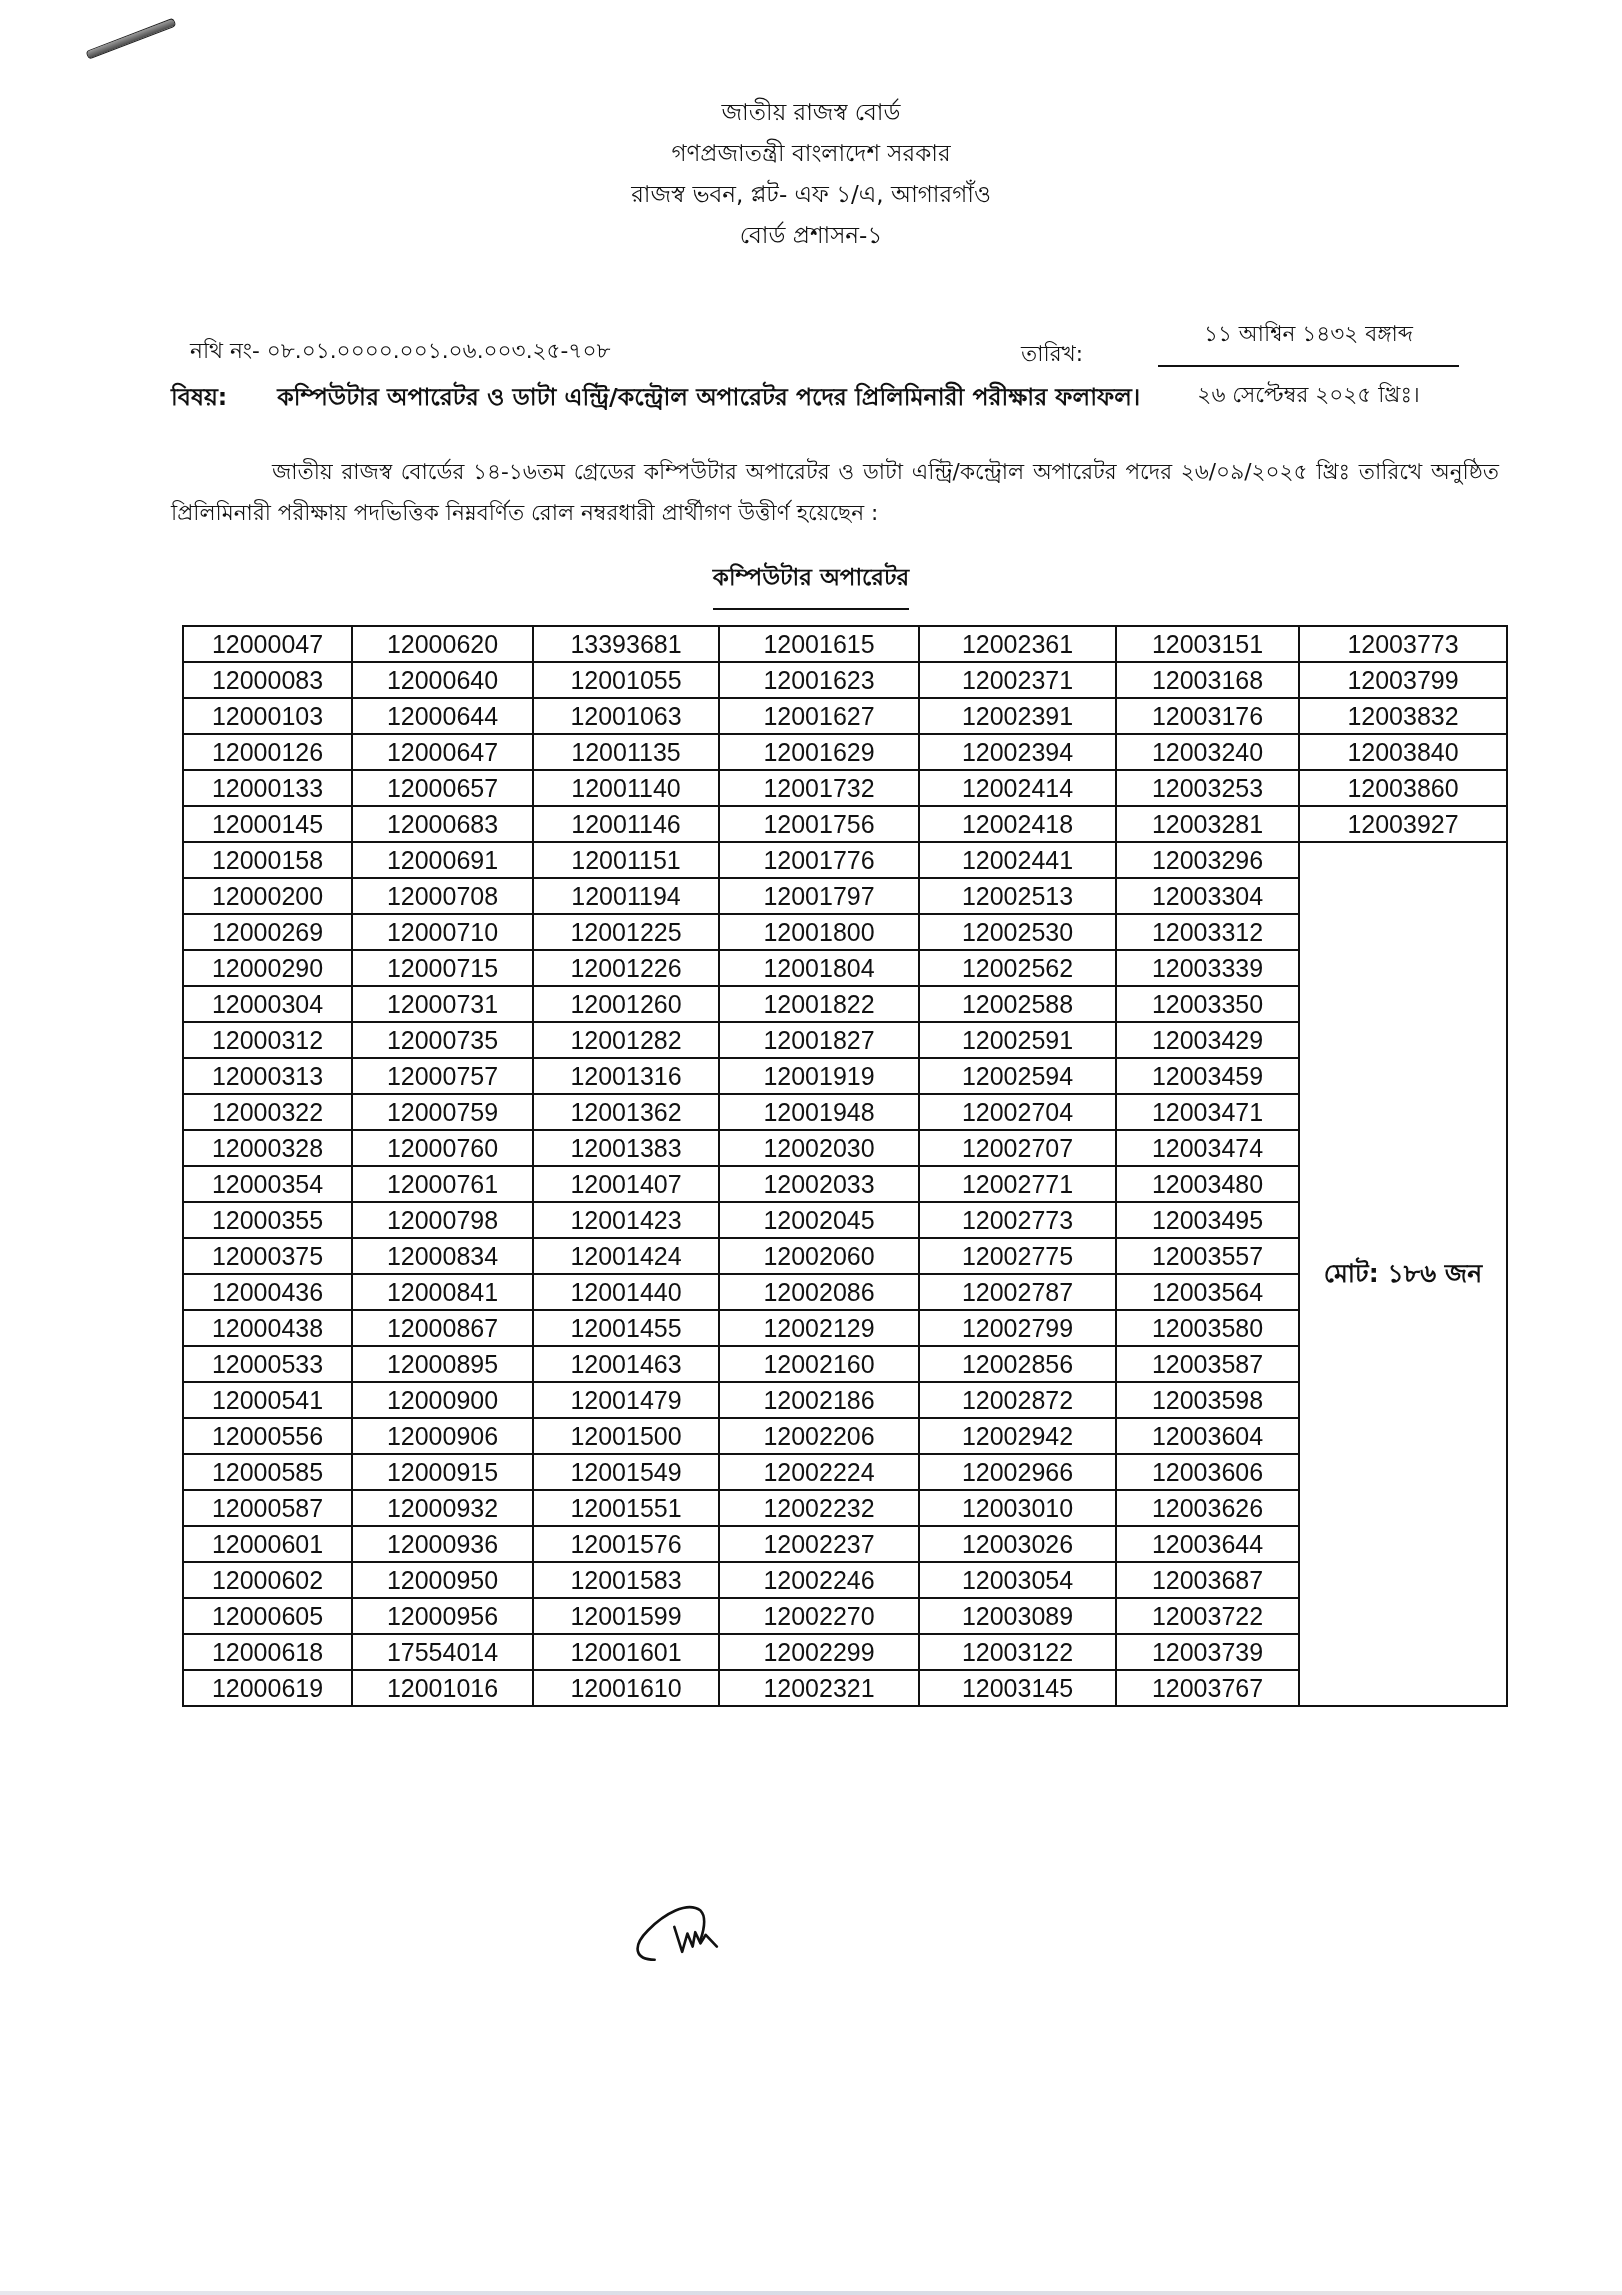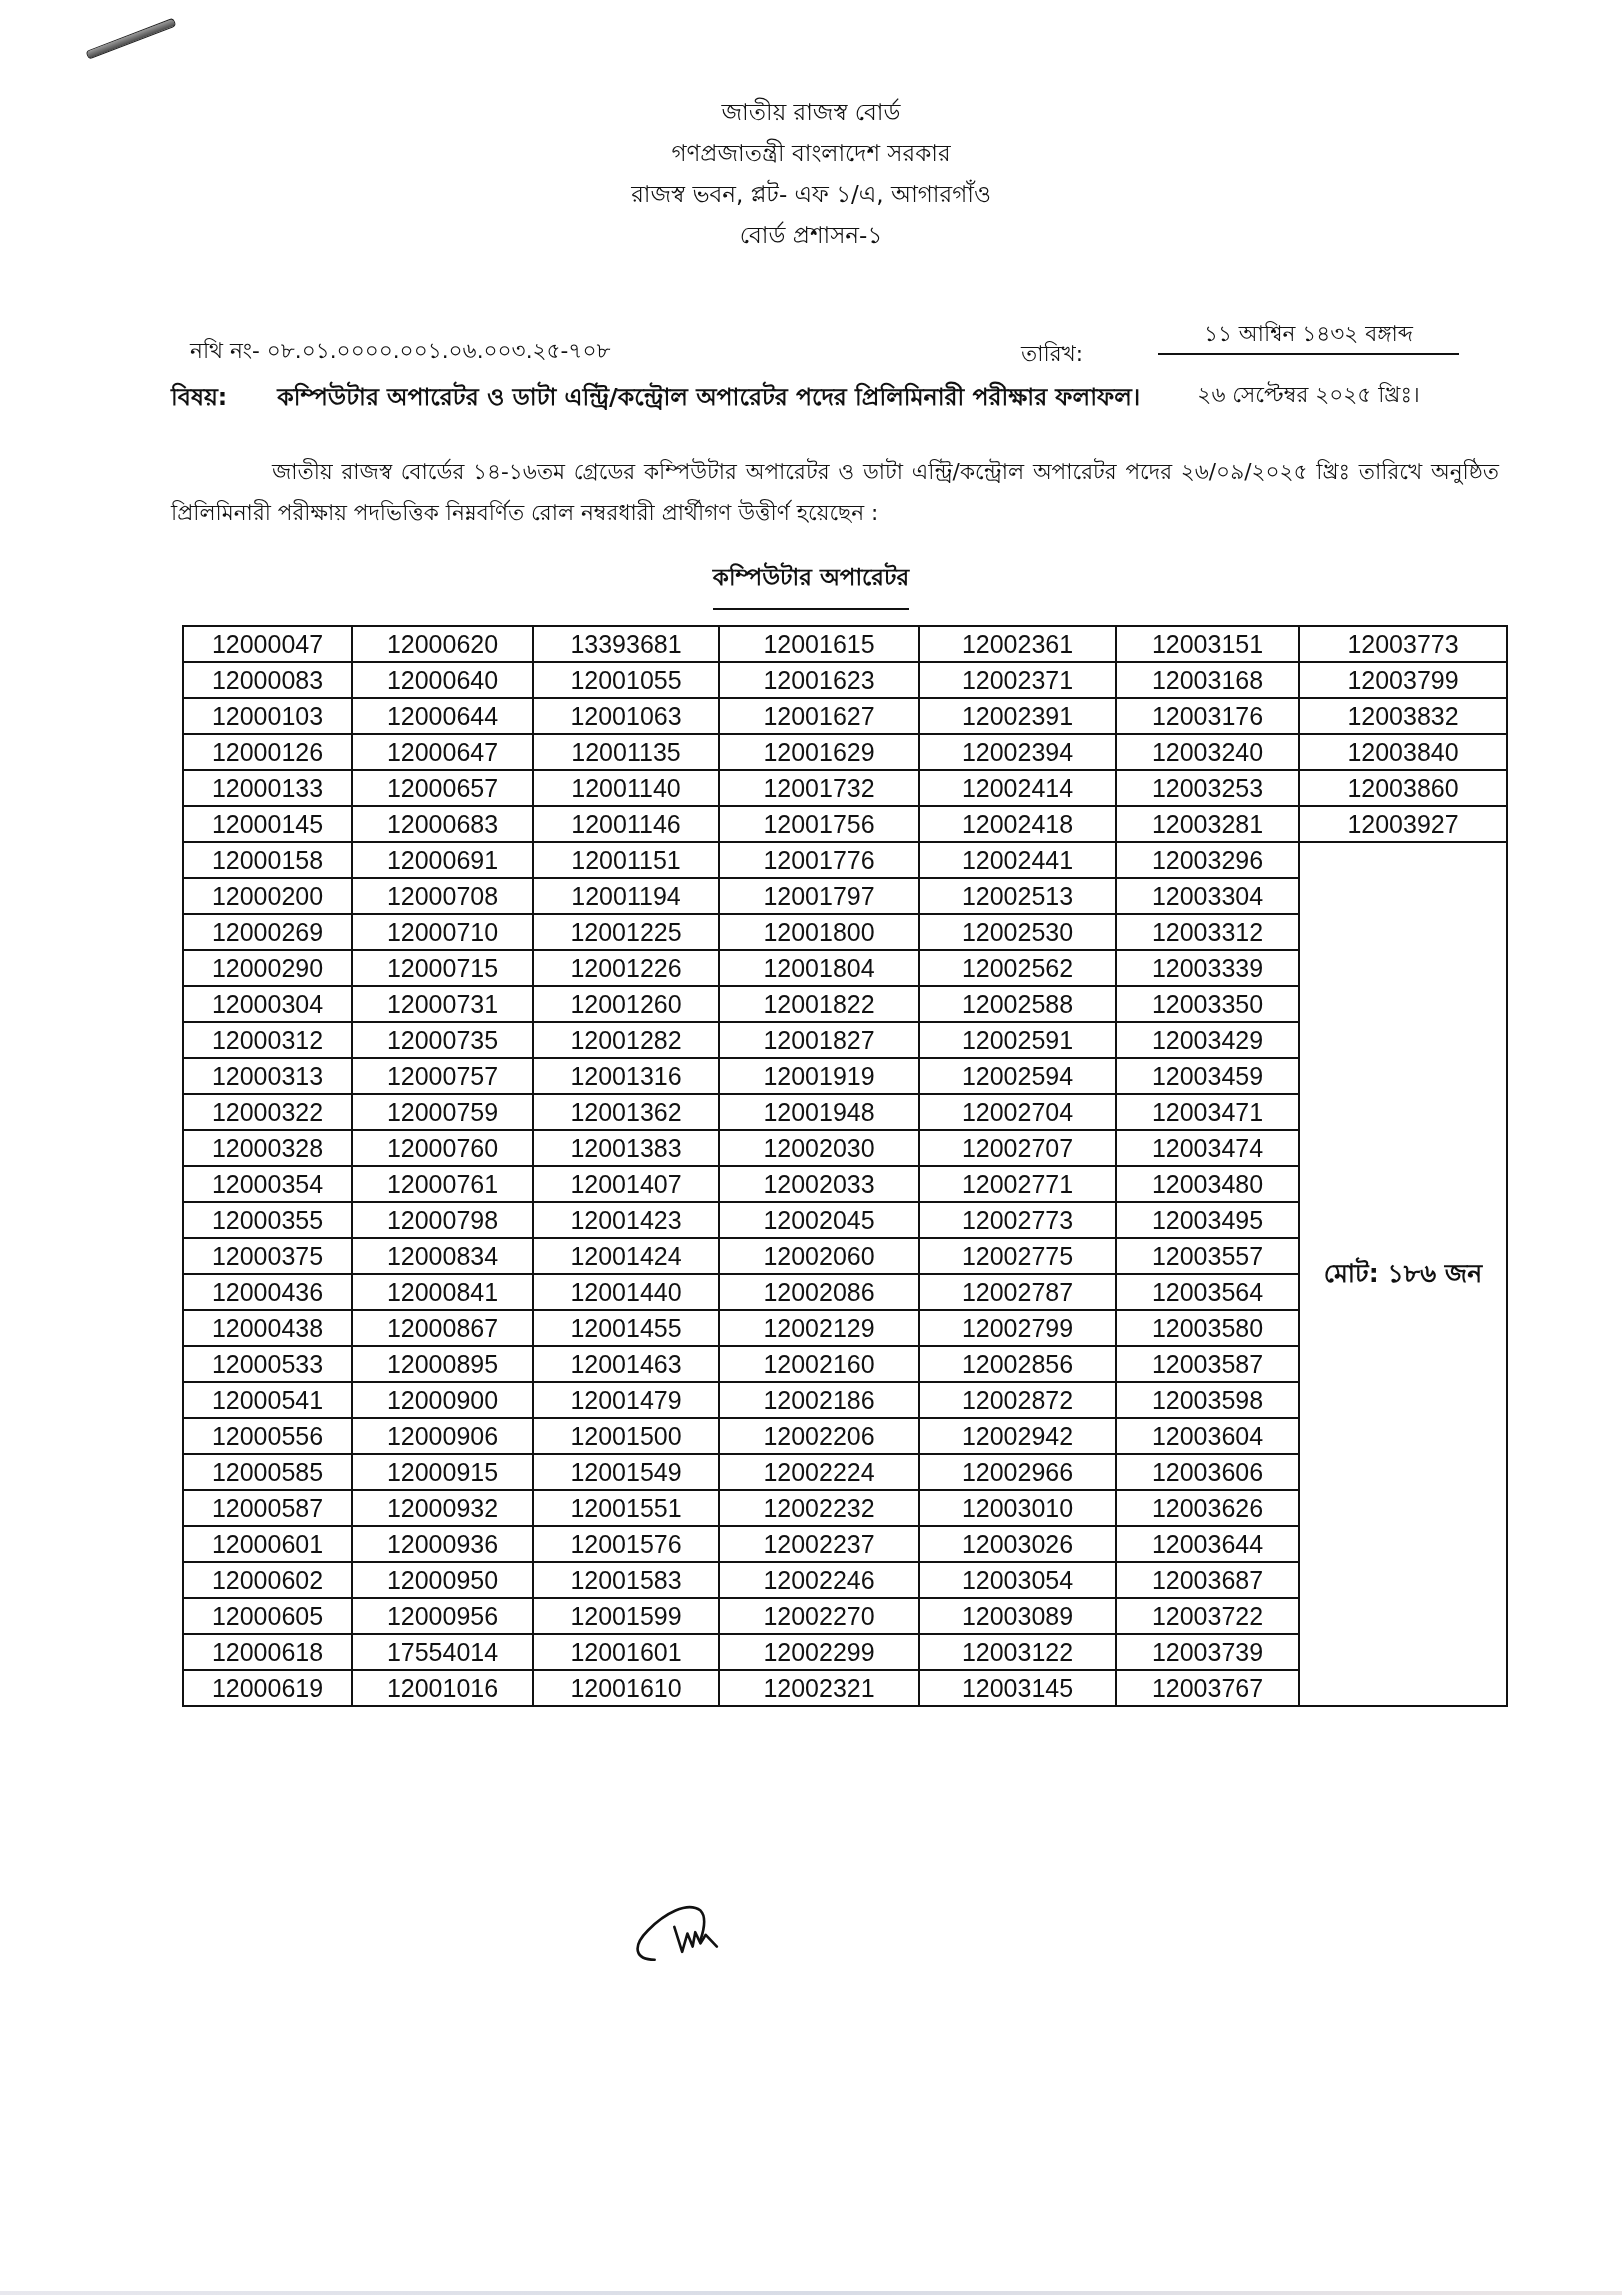--- a/index.html
+++ b/index.html
@@ -24,22 +24,22 @@
   .memo-no {
     position: absolute; left: 190px; top: 334px; font-size: 21.6px;
   }
   .date-block {
     position: absolute; left: 1021px; top: 317px; font-size: 21.6px;
   }
   .date-label { position: absolute; left: 0; top: 19.6px; white-space: nowrap; }
   .date-frac {
     position: absolute; left: 137px; top: 0; width: 301px; text-align: center;
   }
-  .date-frac .top { border-bottom: 2px solid #111; padding-bottom: 0; }
-  .date-frac .bottom { padding-top: 23px; }
+  .date-frac .top { border-bottom: 2px solid #111; padding-bottom: 12px; }
+  .date-frac .bottom { padding-top: 11px; }
   .subject {
     position: absolute; left: 171px; top: 379px; font-size: 23.6px; font-weight: bold;
     white-space: nowrap;
   }
   .subject .label { display: inline-block; width: 98px; }
   .body-text {
     position: absolute; left: 171px; top: 451px; width: 1328px; font-size: 21.6px;
     line-height: 41px; text-align: justify; text-indent: 101px;
   }
   .section-title {

